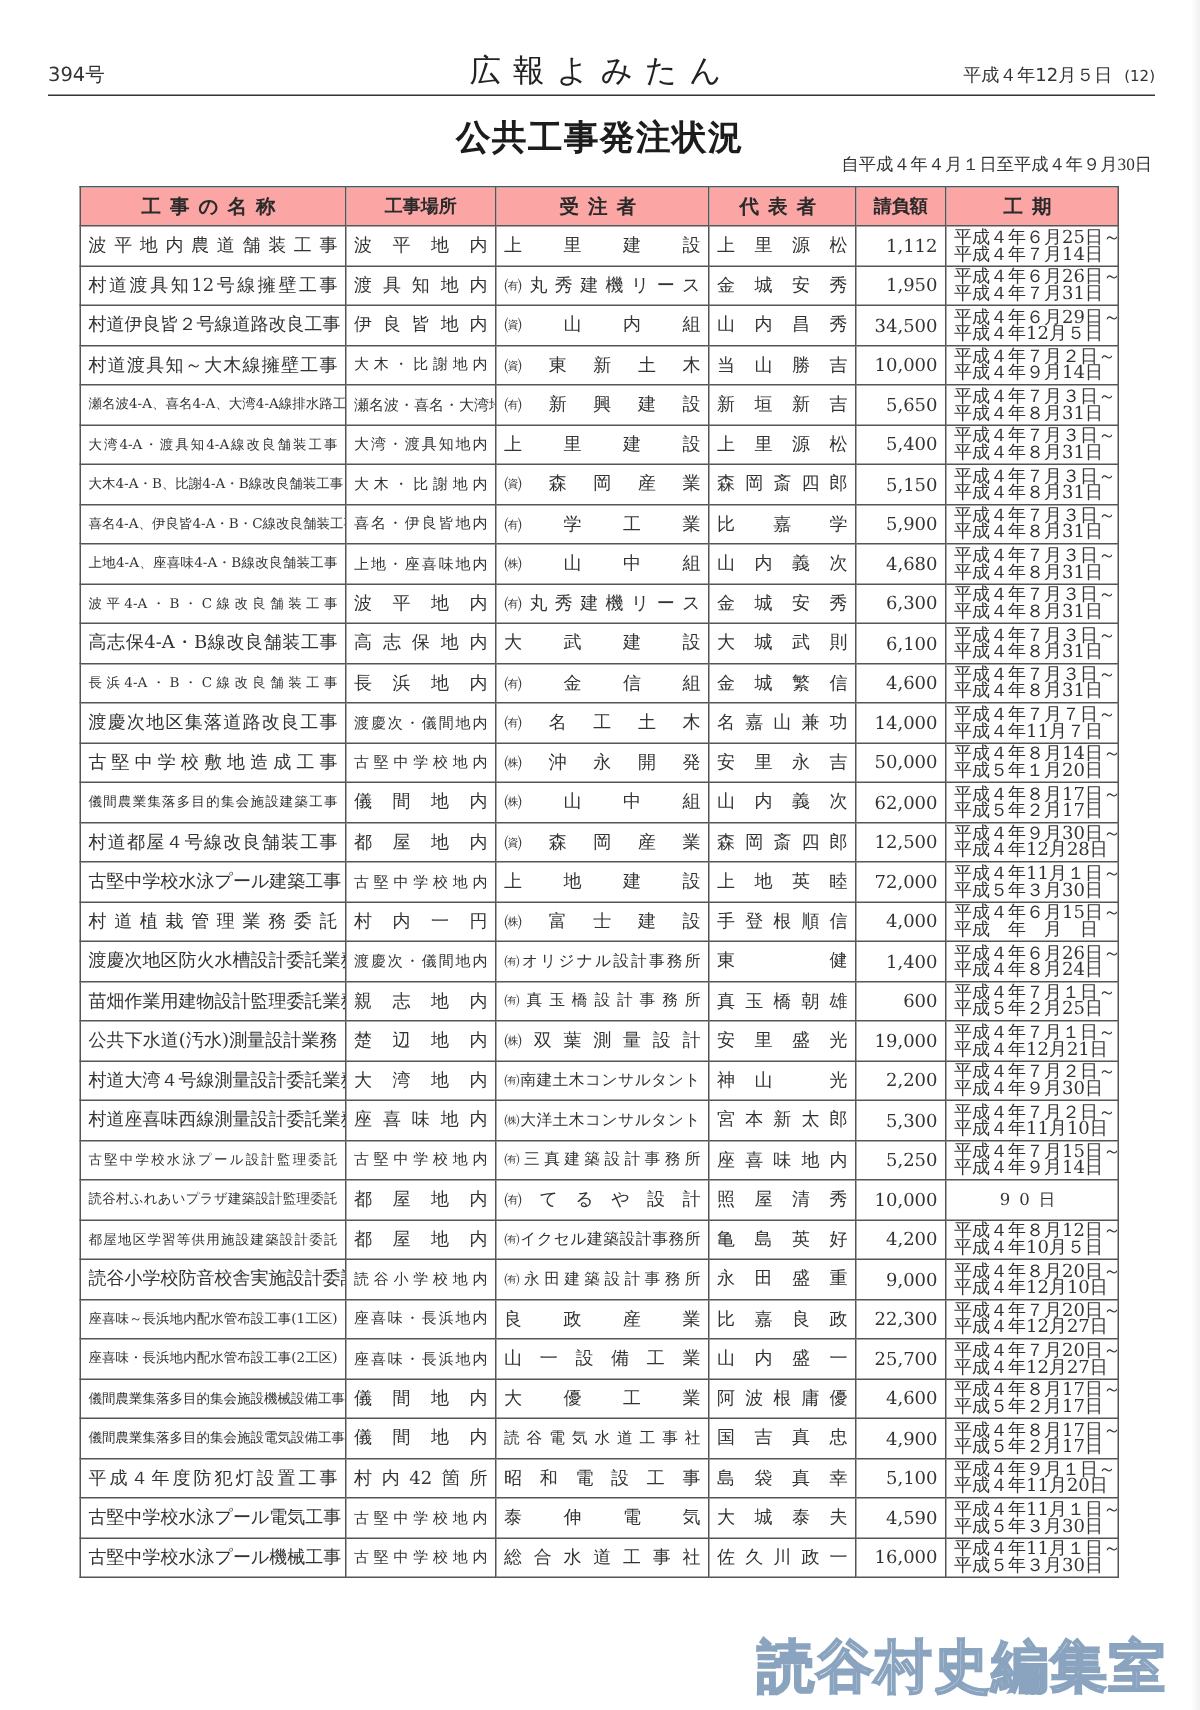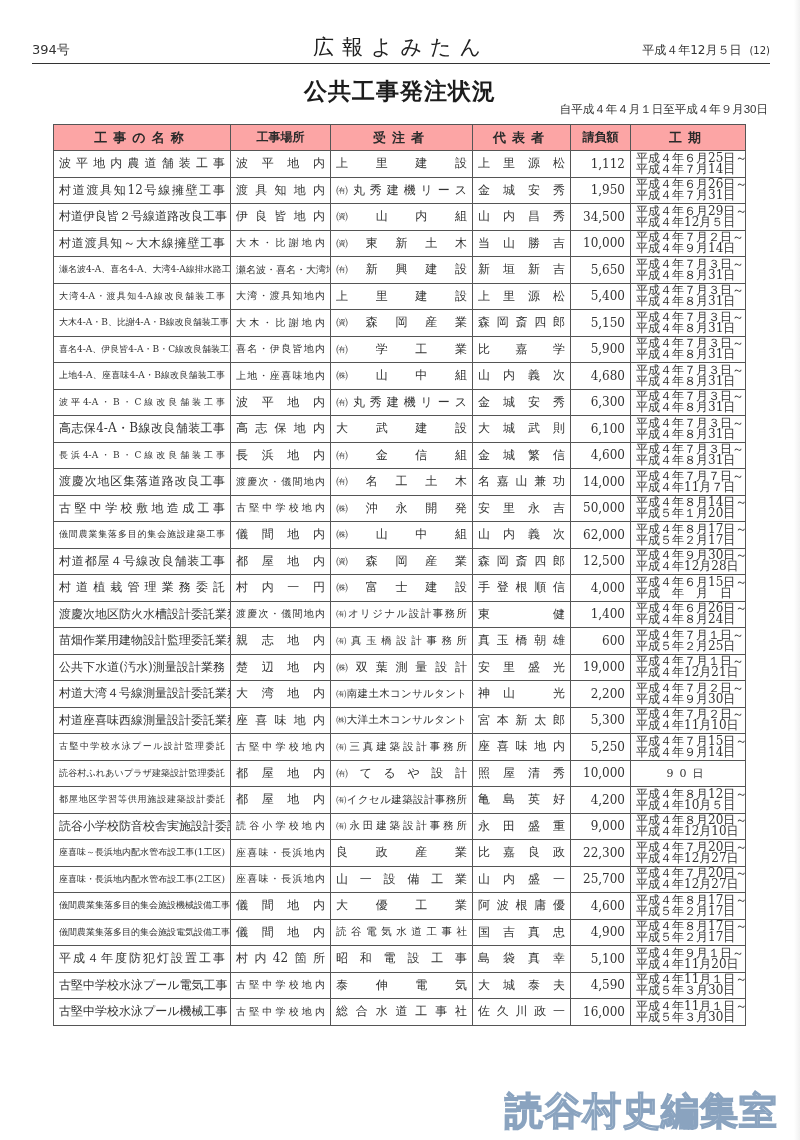--- a/index.html
+++ b/index.html
@@ -6,21 +6,21 @@
   html, body { width: 800px; height: 1140px; background: #ffffff; overflow: hidden; }
   body { position: relative; font-family: "DejaVu Serif", "Liberation Serif", serif; color: #2a2a2a; }
 
   .masthead { position: absolute; left: 32px; top: 28px; width: 738px; height: 36px; border-bottom: 1.5px solid #333; }
   .issue-no { position: absolute; left: 0; bottom: 4px; font-family: "DejaVu Sans", sans-serif; font-size: 13px; color: #333; }
   .paper-name { position: absolute; left: 0; right: 0; bottom: 2px; text-align: center; font-size: 21px; letter-spacing: 8px; color: #222; }
   .issue-date { position: absolute; right: 0; bottom: 4px; font-family: "DejaVu Sans", sans-serif; font-size: 12px; color: #333; }
   .page-no { margin-left: 8px; font-size: 10px; }
 
   .doc-title { position: absolute; left: 0; right: 0; top: 76px; text-align: center; font-family: "DejaVu Sans", sans-serif; font-weight: bold; font-size: 23px; letter-spacing: 1px; color: #1c1c1c; }
-  .period { position: absolute; right: 32px; top: 102px; font-family: Liberation Sans, sans-serif; font-size: 11.5px; color: #333; }
+  .period { position: absolute; right: 32px; top: 102px; font-family: Liberation Serif, serif; font-size: 11.5px; color: #333; }
 
   table.works { position: absolute; left: 53px; top: 124px; width: 692px; border-collapse: collapse; table-layout: fixed; border: 1.5px solid #333; }
   table.works th, table.works td { border: 1px solid #555; height: 26.5px; padding: 0 5px; overflow: hidden; white-space: nowrap; }
   table.works th { height: 26px; background: #fca5a5; font-family: "DejaVu Sans", sans-serif; font-weight: bold; font-size: 13px; color: #2a2a2a; text-align: center; letter-spacing: 6px; }
   table.works th.tight { letter-spacing: 0; font-size: 12px; }
   table.works td { font-size: 12px; color: #333; }
   td.name { font-size: 11.5px; text-align: justify; text-align-last: justify; }
   td.name.small { font-size: 9px; }
   td.place { font-size: 12px; text-align-last: justify; }
   td.place.small { font-size: 10px; }
@@ -188,20 +188,28 @@
       </tr>
       <tr>
         <td class="name">村道都屋４号線改良舗装工事</td>
         <td class="place">都屋地内</td>
         <td class="contractor">㈾森岡産業</td>
         <td class="rep">森岡斎四郎</td>
         <td class="amount">12,500</td>
         <td class="term">平成４年９月30日～<br>平成４年12月28日</td>
       </tr>
       <tr>
+        <td class="name">古堅中学校水泳プール建築工事</td>
+        <td class="place small">古堅中学校地内</td>
+        <td class="contractor">上地建設</td>
+        <td class="rep">上地英睦</td>
+        <td class="amount">72,000</td>
+        <td class="term">平成４年11月１日～<br>平成５年３月30日</td>
+      </tr>
+      <tr>
         <td class="name">村道植栽管理業務委託</td>
         <td class="place">村内一円</td>
         <td class="contractor">㈱富士建設</td>
         <td class="rep">手登根順信</td>
         <td class="amount">4,000</td>
         <td class="term">平成４年６月15日～<br>平成　年　月　日</td>
       </tr>
       <tr>
         <td class="name">渡慶次地区防火水槽設計委託業務</td>
         <td class="place small">渡慶次・儀間地内</td>

